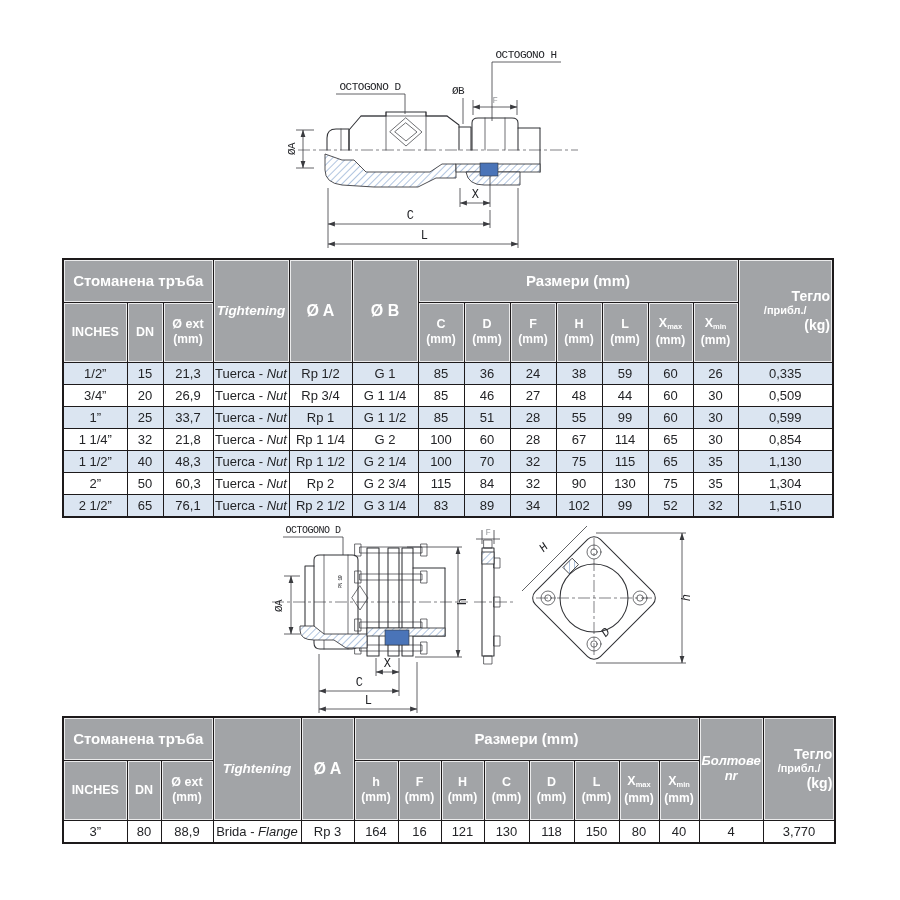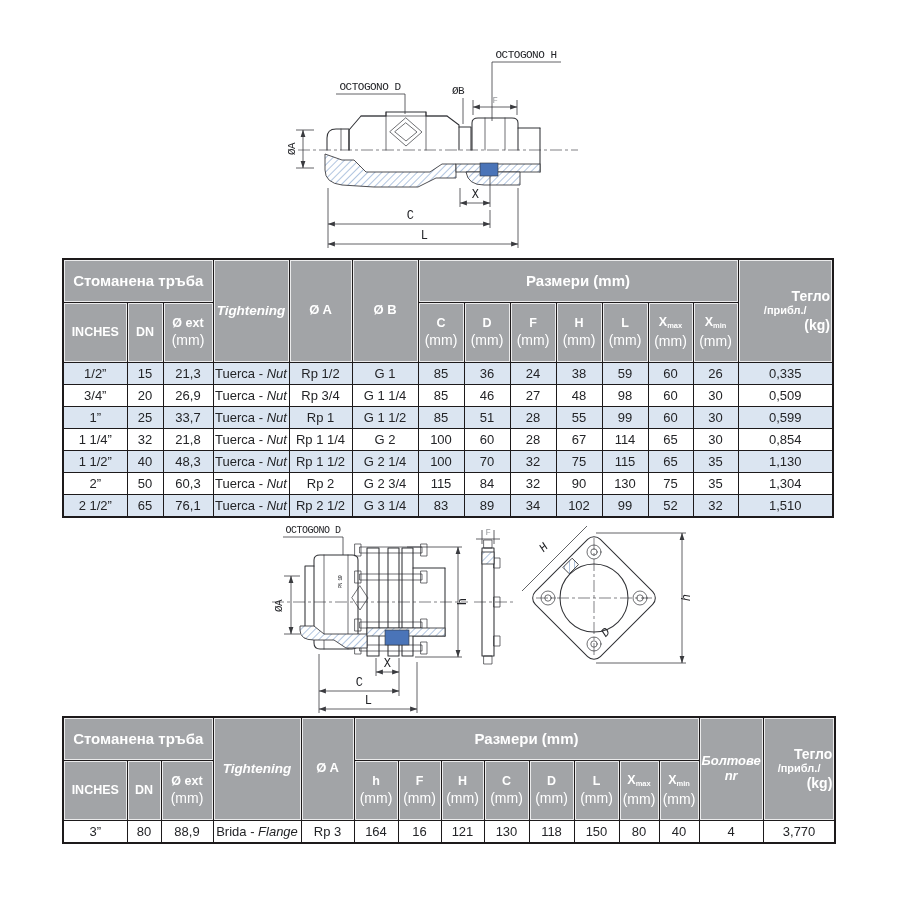--- a/index.html
+++ b/index.html
@@ -14,25 +14,25 @@
   #table1{left:62px;top:258px;}
   #table2{left:62px;top:716px;}
   table.spec th{
     background:var(--c-header);color:#fff;border:1px solid var(--c-border);
     box-shadow:inset 0 0 0 1px rgba(255,255,255,.78);
     text-align:center;vertical-align:middle;padding:1px 2px;font-weight:bold;line-height:1.15;
   }
   tr.hr1{height:43px;}
   tr.hr1 th.big{font-size:15px;}
   th.tight{font-style:italic;font-weight:bold;font-size:13.5px;margin-left:19px;}
-  th.dia{font-size:13px;}
+  th.dia{font-size:16px;}
   tr.subrow{height:60px;}
   tr.subrow th{font-size:12.5px;font-weight:bold;}
   .scb{font-size:12.5px;}
-  .scu{display:block;font-size:14px;font-weight:normal;margin-top:2px;letter-spacing:0;}
+  .scu{display:block;font-size:12px;font-weight:bold;margin-top:2px;letter-spacing:0;}
   tr.subrow sub, th sub{font-size:7.5px;vertical-align:-2px;}
   th.weight .w1{display:block;font-size:14px;text-align:right;}
   th.weight .w2{display:block;font-size:11px;}
   th.bolts .w1{display:block;font-size:13px;font-style:italic;}
   table.spec td{
     border:1px solid var(--c-border);background:#fff;color:#232427;
     text-align:center;font-size:13px;height:21px;padding:0 1px;white-space:nowrap;
   }
   table.spec tr.alt td{background:var(--c-alt);}
   td.tcell{font-size:11.5px;}
@@ -208,21 +208,21 @@
         <td>3/4”</td>
         <td>20</td>
         <td>26,9</td>
         <td class="tcell">Tuerca - <i>Nut</i></td>
         <td>Rp 3/4</td>
         <td>G 1 1/4</td>
         <td>85</td>
         <td>46</td>
         <td>27</td>
         <td>48</td>
-        <td>98</td>
+        <td>44</td>
         <td>60</td>
         <td>30</td>
         <td>0,509</td>
       </tr>
       <tr class="alt">
         <td>1”</td>
         <td>25</td>
         <td>33,7</td>
         <td class="tcell">Tuerca - <i>Nut</i></td>
         <td>Rp 1</td>

